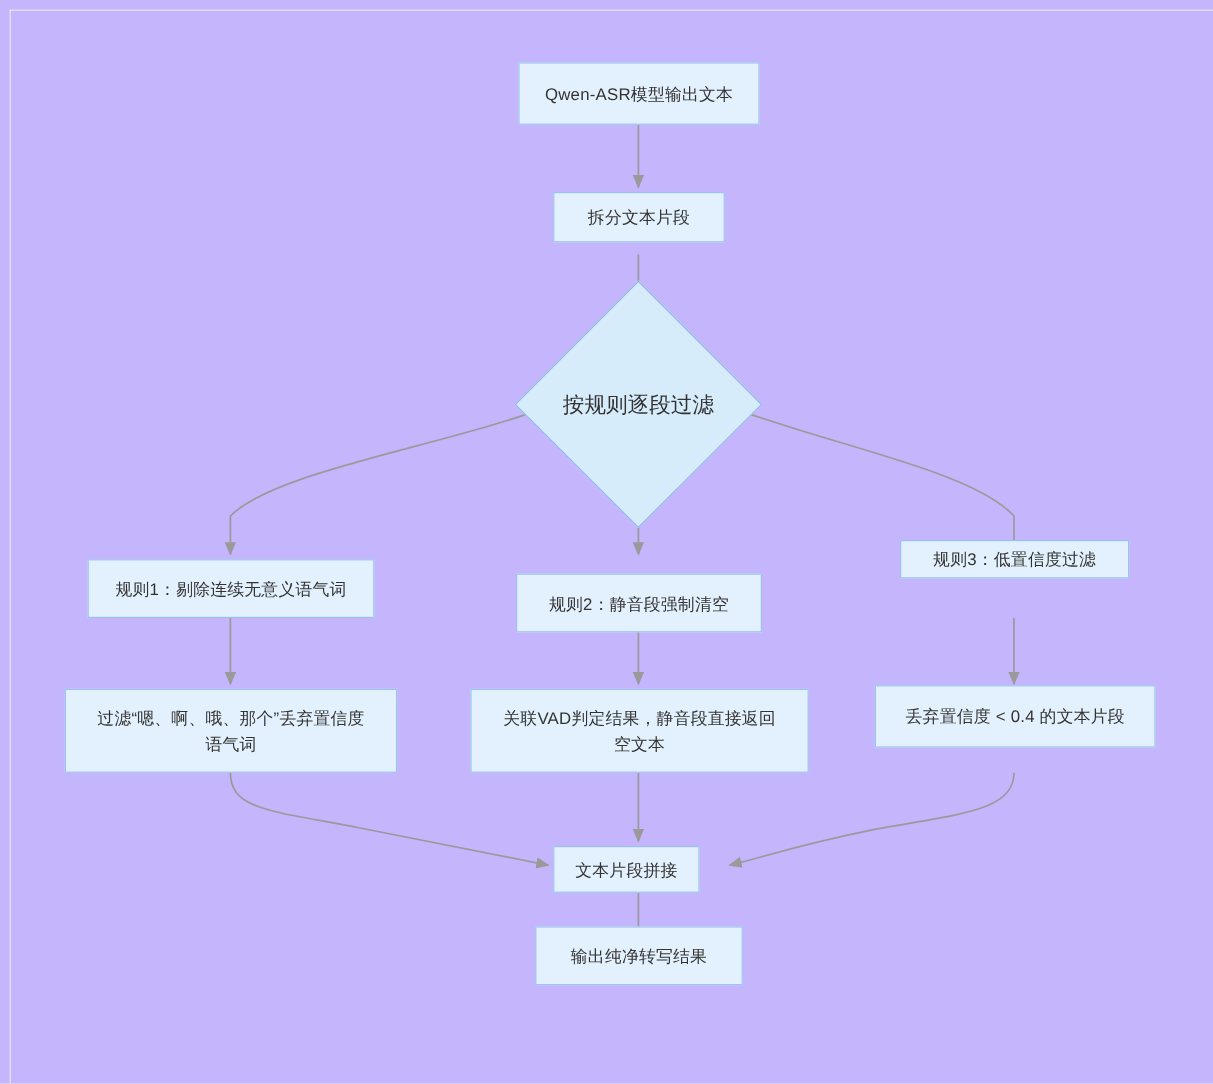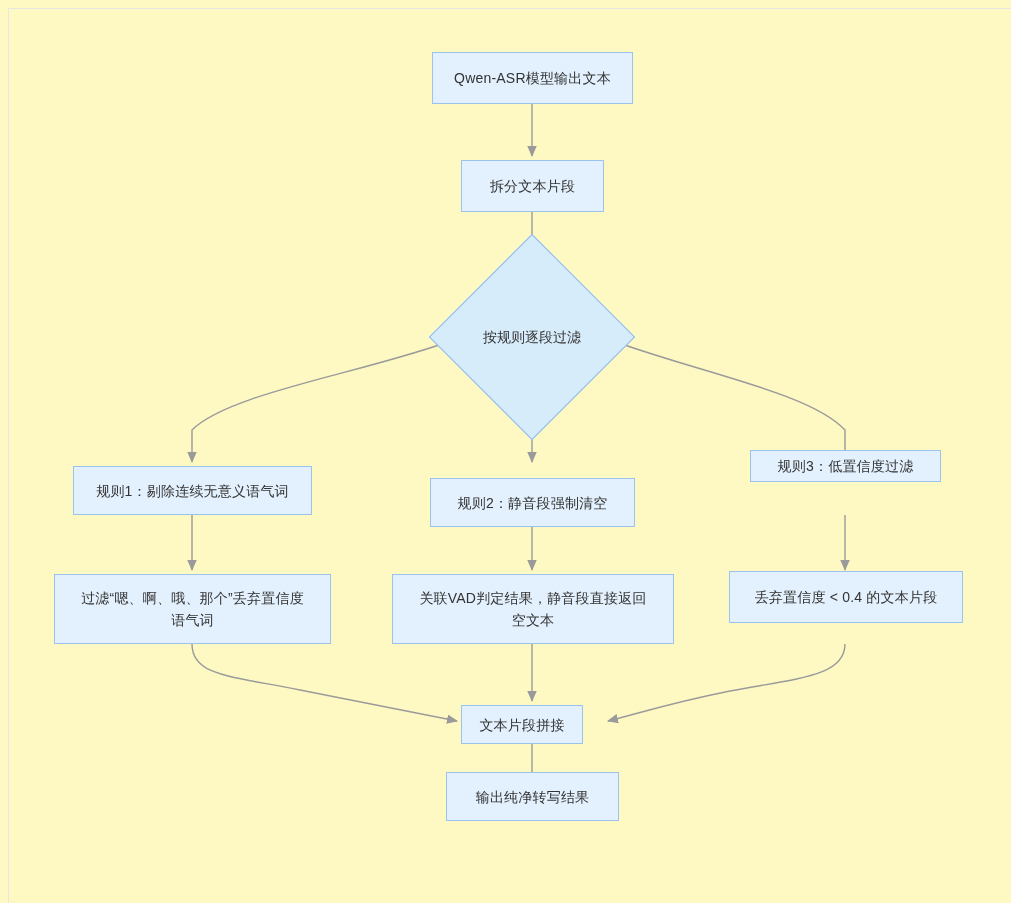--- a/index.html
+++ b/index.html
@@ -10,21 +10,21 @@
   body {
     width: 1011px;
     height: 903px;
     font-family: "Liberation Sans", "DejaVu Sans", sans-serif;
     overflow: hidden;
   }
   #canvas {
     position: relative;
     width: 1011px;
     height: 903px;
-    background: #fef9c3;
+    background: #c4b5fd;
     box-sizing: border-box;
   }
   
   #page-frame {
     position: absolute;
     left: 8px;
     top: 8px;
     width: 1003px;
     height: 895px;
     border-top: 1px solid #e6e6e6;
@@ -75,21 +75,21 @@
   .diamond-text {
     position: absolute;
     left: -40px;
     top: 0;
     width: 226px;
     height: 146px;
     display: flex;
     align-items: center;
     justify-content: center;
     color: #333333;
-    font-size: 14px;
+    font-size: 18px;
     line-height: 22px;
     text-align: center;
   }
 </style>
 </head>
 <body>
 
 <div id="canvas">
 
   <div id="page-frame"></div>
@@ -125,21 +125,21 @@
       <path d="M845,644 C845,676 800,678 730,691 C670,703 640,713 608,721"></path>
 
       <path d="M532,744 L532,803"></path>
     </g>
   </svg>
 
   <div class="node" style="left:432px; top:52px; width:201px; height:52px;">
     <span class="node-label">Qwen-ASR模型输出文本</span>
   </div>
 
-  <div class="node" style="left:461px; top:160px; width:143px; height:52px;">
+  <div class="node" style="left:461px; top:160px; width:143px; height:42px;">
     <span class="node-label">拆分文本片段</span>
   </div>
 
   <div class="diamond-wrap" style="left:459px; top:264px;">
     <div class="diamond"></div>
     <div class="diamond-text">按规则逐段过滤</div>
   </div>
 
   <div class="node" style="left:73px; top:466px; width:239px; height:49px;">
     <span class="node-label">规则1：剔除连续无意义语气词</span>

